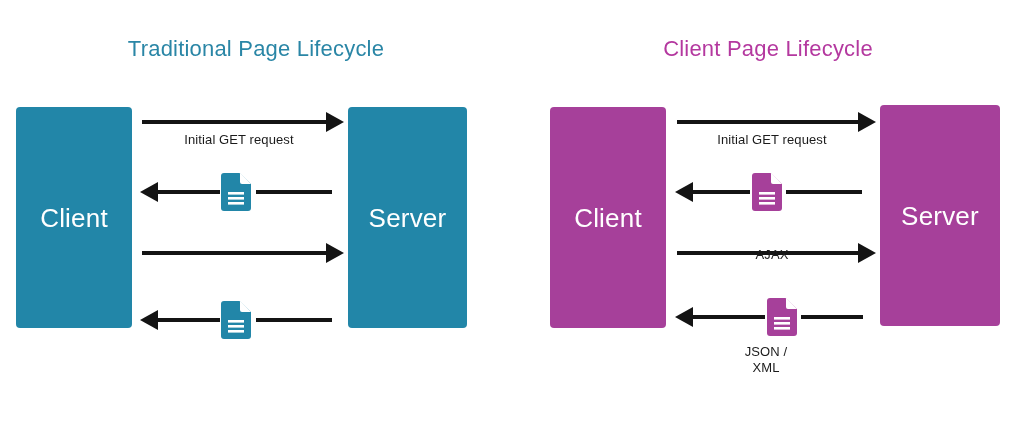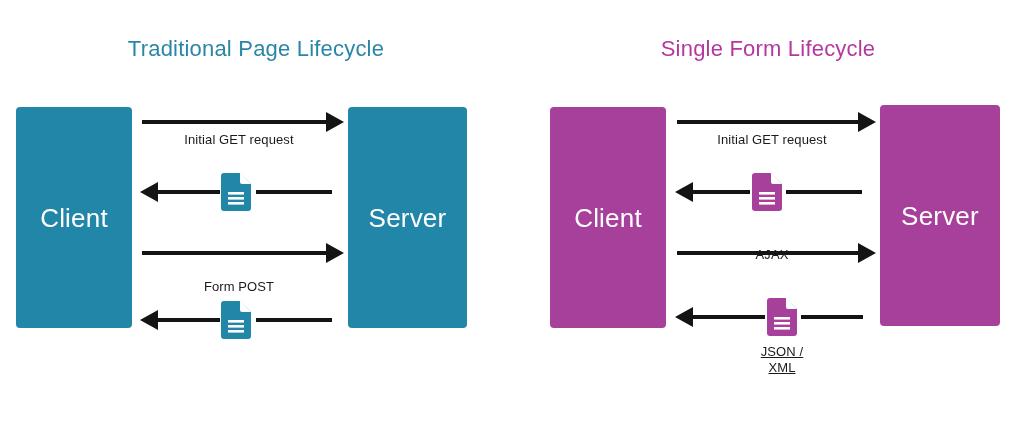--- a/index.html
+++ b/index.html
@@ -155,41 +155,40 @@
         <rect x="7" y="19" width="16" height="2.6" fill="#ffffff"></rect>
         <rect x="7" y="24" width="16" height="2.6" fill="#ffffff"></rect>
         <rect x="7" y="29" width="16" height="2.6" fill="#ffffff"></rect>
       </svg>
     </div>
 
     <div class="flow-row" style="left:0; top:253px;">
       <div class="arrow-line" style="left:142px; width:190px;"></div>
       <div class="arrow-head right" style="left:326px;"></div>
     </div>
-    <div class="flow-label" style="left:142px; top:279px; width:194px;">Form POST</div>
 
     <div class="flow-row" style="left:0; top:320px;">
       <div class="arrow-head left" style="left:140px;"></div>
       <div class="arrow-line" style="left:158px; width:62px;"></div>
       <div class="arrow-line" style="left:256px; width:76px;"></div>
     </div>
     <div class="doc-icon" style="left:221px; top:301px;">
       <svg viewBox="0 0 30 38" xmlns="http://www.w3.org/2000/svg">
         <path d="M3 0 H18.5 L30 11 V35 a3 3 0 0 1 -3 3 H3 a3 3 0 0 1 -3 -3 V3 a3 3 0 0 1 3 -3 Z" fill="#2286a8"></path>
         <path d="M19 0 L30 11 H21 a2 2 0 0 1 -2 -2 Z" fill="#ffffff"></path>
         <rect x="7" y="19" width="16" height="2.6" fill="#ffffff"></rect>
         <rect x="7" y="24" width="16" height="2.6" fill="#ffffff"></rect>
         <rect x="7" y="29" width="16" height="2.6" fill="#ffffff"></rect>
       </svg>
     </div>
   </div>
 
   <div class="panel" id="panel-single">
 
-    <div class="panel-title" id="title-single">Single Form Lifecycle</div>
+    <div class="panel-title" id="title-single">Client Page Lifecycle</div>
 
     <div class="node-box" id="box-client-single">
       <span class="node-label">Client</span>
     </div>
 
     <div class="node-box" id="box-server-single">
       <span class="node-label">Server</span>
     </div>
 
     <div class="flow-row" style="left:0; top:122px;">
@@ -226,17 +225,17 @@
     </div>
     <div class="doc-icon" style="left:255px; top:298px;">
       <svg viewBox="0 0 30 38" xmlns="http://www.w3.org/2000/svg">
         <path d="M3 0 H18.5 L30 11 V35 a3 3 0 0 1 -3 3 H3 a3 3 0 0 1 -3 -3 V3 a3 3 0 0 1 3 -3 Z" fill="#a6409a"></path>
         <path d="M19 0 L30 11 H21 a2 2 0 0 1 -2 -2 Z" fill="#ffffff"></path>
         <rect x="7" y="19" width="16" height="2.6" fill="#ffffff"></rect>
         <rect x="7" y="24" width="16" height="2.6" fill="#ffffff"></rect>
         <rect x="7" y="29" width="16" height="2.6" fill="#ffffff"></rect>
       </svg>
     </div>
-    <div class="flow-label" style="left:200px; top:344px; width:140px;text-decoration:underline;">JSON /
+    <div class="flow-label" style="left:184px; top:344px; width:140px;">JSON /
 XML</div>
   </div>
 
 </div>
 
 </body></html>

